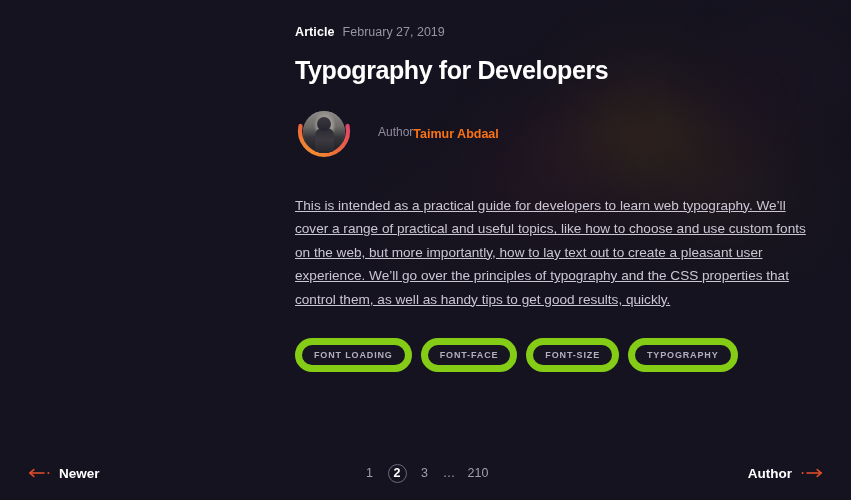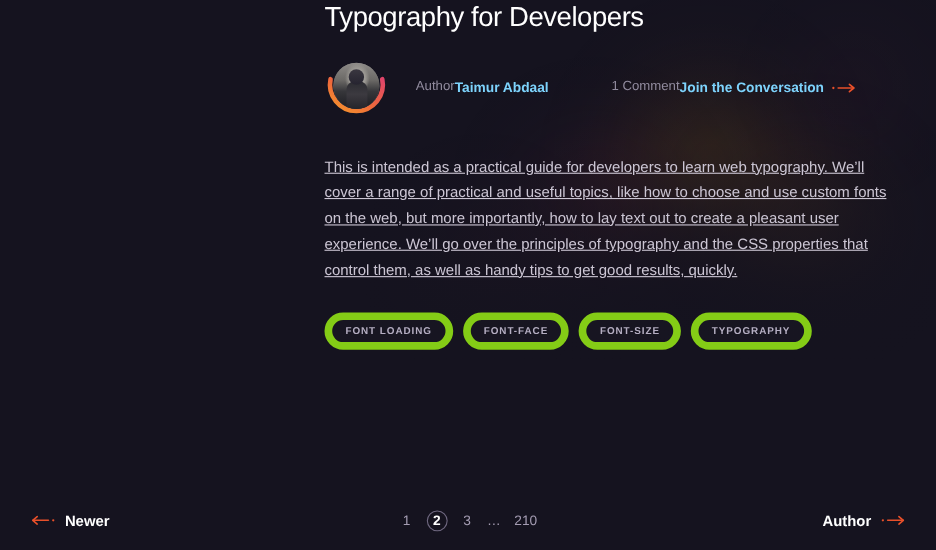--- a/index.html
+++ b/index.html
@@ -50,23 +50,23 @@
     width: 545px;
   }
 
   .kicker { margin-top: 25px; display: flex; align-items: baseline; gap: 8px; }
   .kicker-type {
     font-size: 12.5px; font-weight: bold; color: #ffffff; letter-spacing: .1px;
   }
   .kicker-date { font-size: 12.5px; color: #9a93a6; }
 
   .title {
-    margin-top: 2px;
+    margin-top: 17px;
     font-size: 25px;
-    font-weight: normal;
+    font-weight: bold;
     color: #ffffff;
     letter-spacing: -0.4px;
     line-height: 1.15;
   }
 
   
   .byline { margin-top: 23px; display: flex; align-items: center; }
 
   .avatar-wrap { position: relative; width: 58px; height: 52px; flex: 0 0 auto; }
   .avatar-ring { position: absolute; left: 0; top: 0; }
@@ -91,21 +91,21 @@
     position: absolute; left: 14px; top: 6px; width: 14px; height: 14px;
     border-radius: 50%;
     background: linear-gradient(to bottom, #3a3740 0%, #262430 100%);
   }
 
   .byline-cols { display: flex; margin-left: 25px; }
   .byline-col { display: flex; flex-direction: row; }
   .byline-col.comments { margin-left: 57px; }
   .byline-label { font-size: 12px; color: #918b9e; margin-bottom: 4px; }
   .byline-value {
-    font-size: 12.5px; font-weight: bold; color: #7dd3fc;
+    font-size: 12.5px; font-weight: bold; color: #f97316;
     display: flex; align-items: center; gap: 7px;
   }
   .byline-value .arr { display: inline-flex; align-items: center; }
 
   
   .body-copy {
     margin-top: 34px;
     width: 527px;
     font-size: 13.6px;
     line-height: 23.5px;
@@ -173,20 +173,24 @@
   <div class="glow g1"></div>
   <div class="glow g2"></div>
   <div class="glow g3"></div>
   <div class="glow g4"></div>
   <div class="glow g5"></div>
   <div class="vignette"></div>
 </div>
 
 <div id="article">
 
+  <div class="kicker">
+    <span class="kicker-type">Article</span>
+    <span class="kicker-date">February 27, 2019</span>
+  </div>
 
   <h1 class="title">Typography for Developers</h1>
 
   <div class="byline">
 
     <div class="avatar-wrap">
       <svg class="avatar-ring" width="58" height="52" viewBox="0 0 58 52">
         <defs>
           <linearGradient id="ringGrad" x1="0" y1="1" x2="1" y2="0">
             <stop offset="0%" stop-color="#f79a2b"></stop>
@@ -202,33 +206,20 @@
         <div class="ph3"></div>
       </div>
     </div>
 
     <div class="byline-cols">
       <div class="byline-col author">
         <span class="byline-label">Author</span>
         <span class="byline-value">Taimur Abdaal</span>
       </div>
 
-      <div class="byline-col comments">
-        <span class="byline-label">1 Comment</span>
-        <span class="byline-value">
-          <span>Join the Conversation</span>
-          <span class="arr">
-            <svg width="24" height="10" viewBox="0 0 24 10">
-              <circle cx="1.6" cy="5" r="1.05" fill="#e8502a"></circle>
-              <path d="M6 5 H20" stroke="#e8502a" stroke-width="1.5" stroke-linecap="round"></path>
-              <path d="M16.2 1.6 L20.2 5 L16.2 8.4" fill="none" stroke="#e8502a" stroke-width="1.5" stroke-linecap="round" stroke-linejoin="round"></path>
-            </svg>
-          </span>
-        </span>
-      </div>
     </div>
   </div>
 
   <p class="body-copy">This is intended as a practical guide for developers to learn web typography. We’ll cover a range of practical and useful topics, like how to choose and use custom fonts on the web, but more importantly, how to lay text out to create a pleasant user experience. We’ll go over the principles of typography and the CSS properties that control them, as well as handy tips to get good results, quickly.</p>
 
   <div class="tags">
     <span class="tag">Font Loading</span>
     <span class="tag">Font-Face</span>
     <span class="tag">Font-Size</span>
     <span class="tag">Typography</span>

